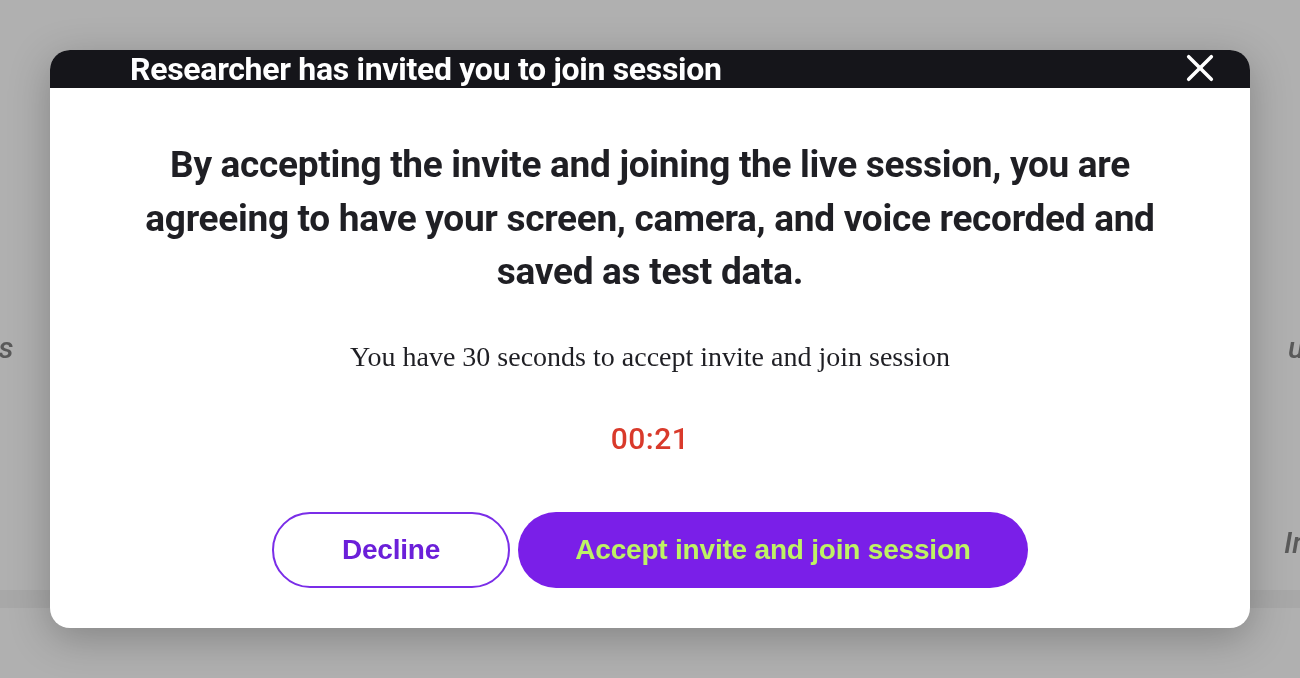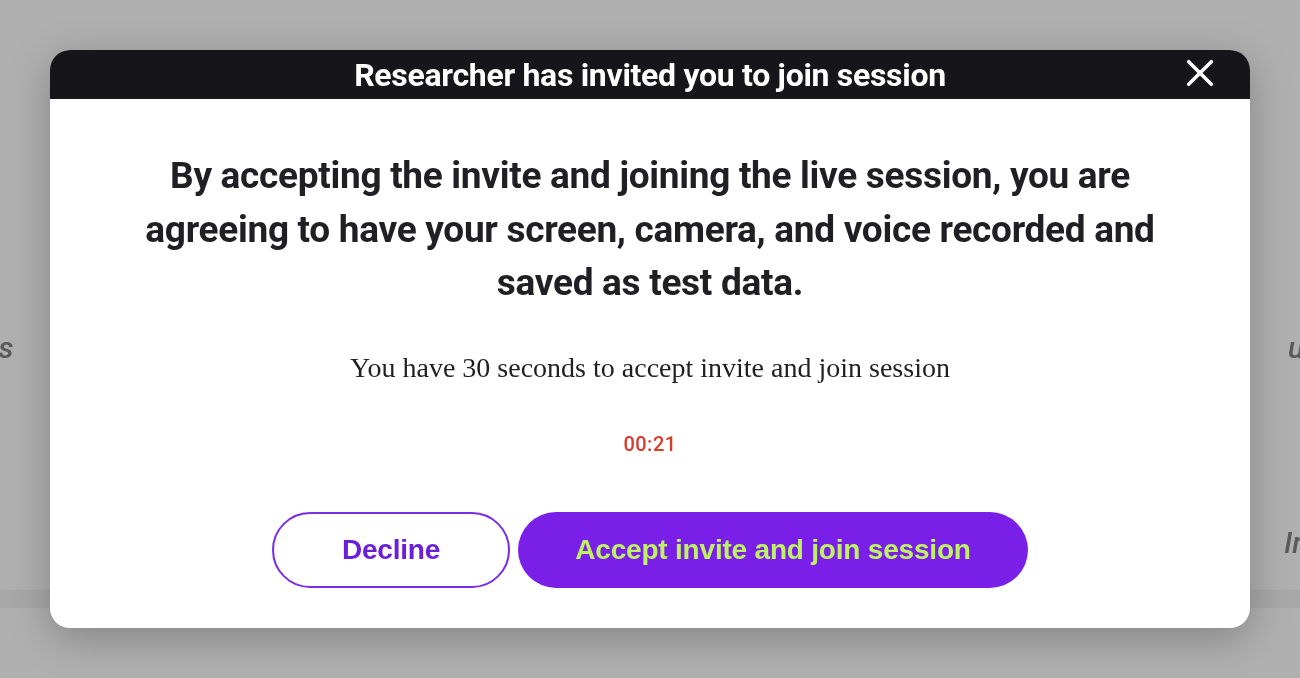--- a/index.html
+++ b/index.html
@@ -86,21 +86,21 @@
       box-shadow: 0 10px 40px rgba(0,0,0,0.25);
       display: flex;
       flex-direction: column;
     }
     .modal-header {
       background: #15151a;
       color: #ffffff;
       height: 108px;
       display: flex;
       align-items: center;
-      justify-content: center;
+      justify-content: flex-start;
       position: relative;
       padding: 0 80px;
     }
     .modal-title {
       font-size: 32px;
       font-weight: 700;
       letter-spacing: -0.3px;
     }
     .close-btn {
       position: absolute;
@@ -137,21 +137,21 @@
       letter-spacing: -0.3px;
     }
     .timer-instruction {
       font-size: 28px;
       color: #1f1f24;
       margin-top: 42px;
       font-weight: 400;
       font-family: Liberation Serif, serif;
     }
     .countdown {
-      font-size: 20px;
+      font-size: 30px;
       color: #d93a2b;
       font-weight: 500;
       margin-top: 48px;
       letter-spacing: 0.5px;
     }
     .button-row {
       display: flex;
       gap: 8px;
       margin-top: 56px;
       justify-content: center;

